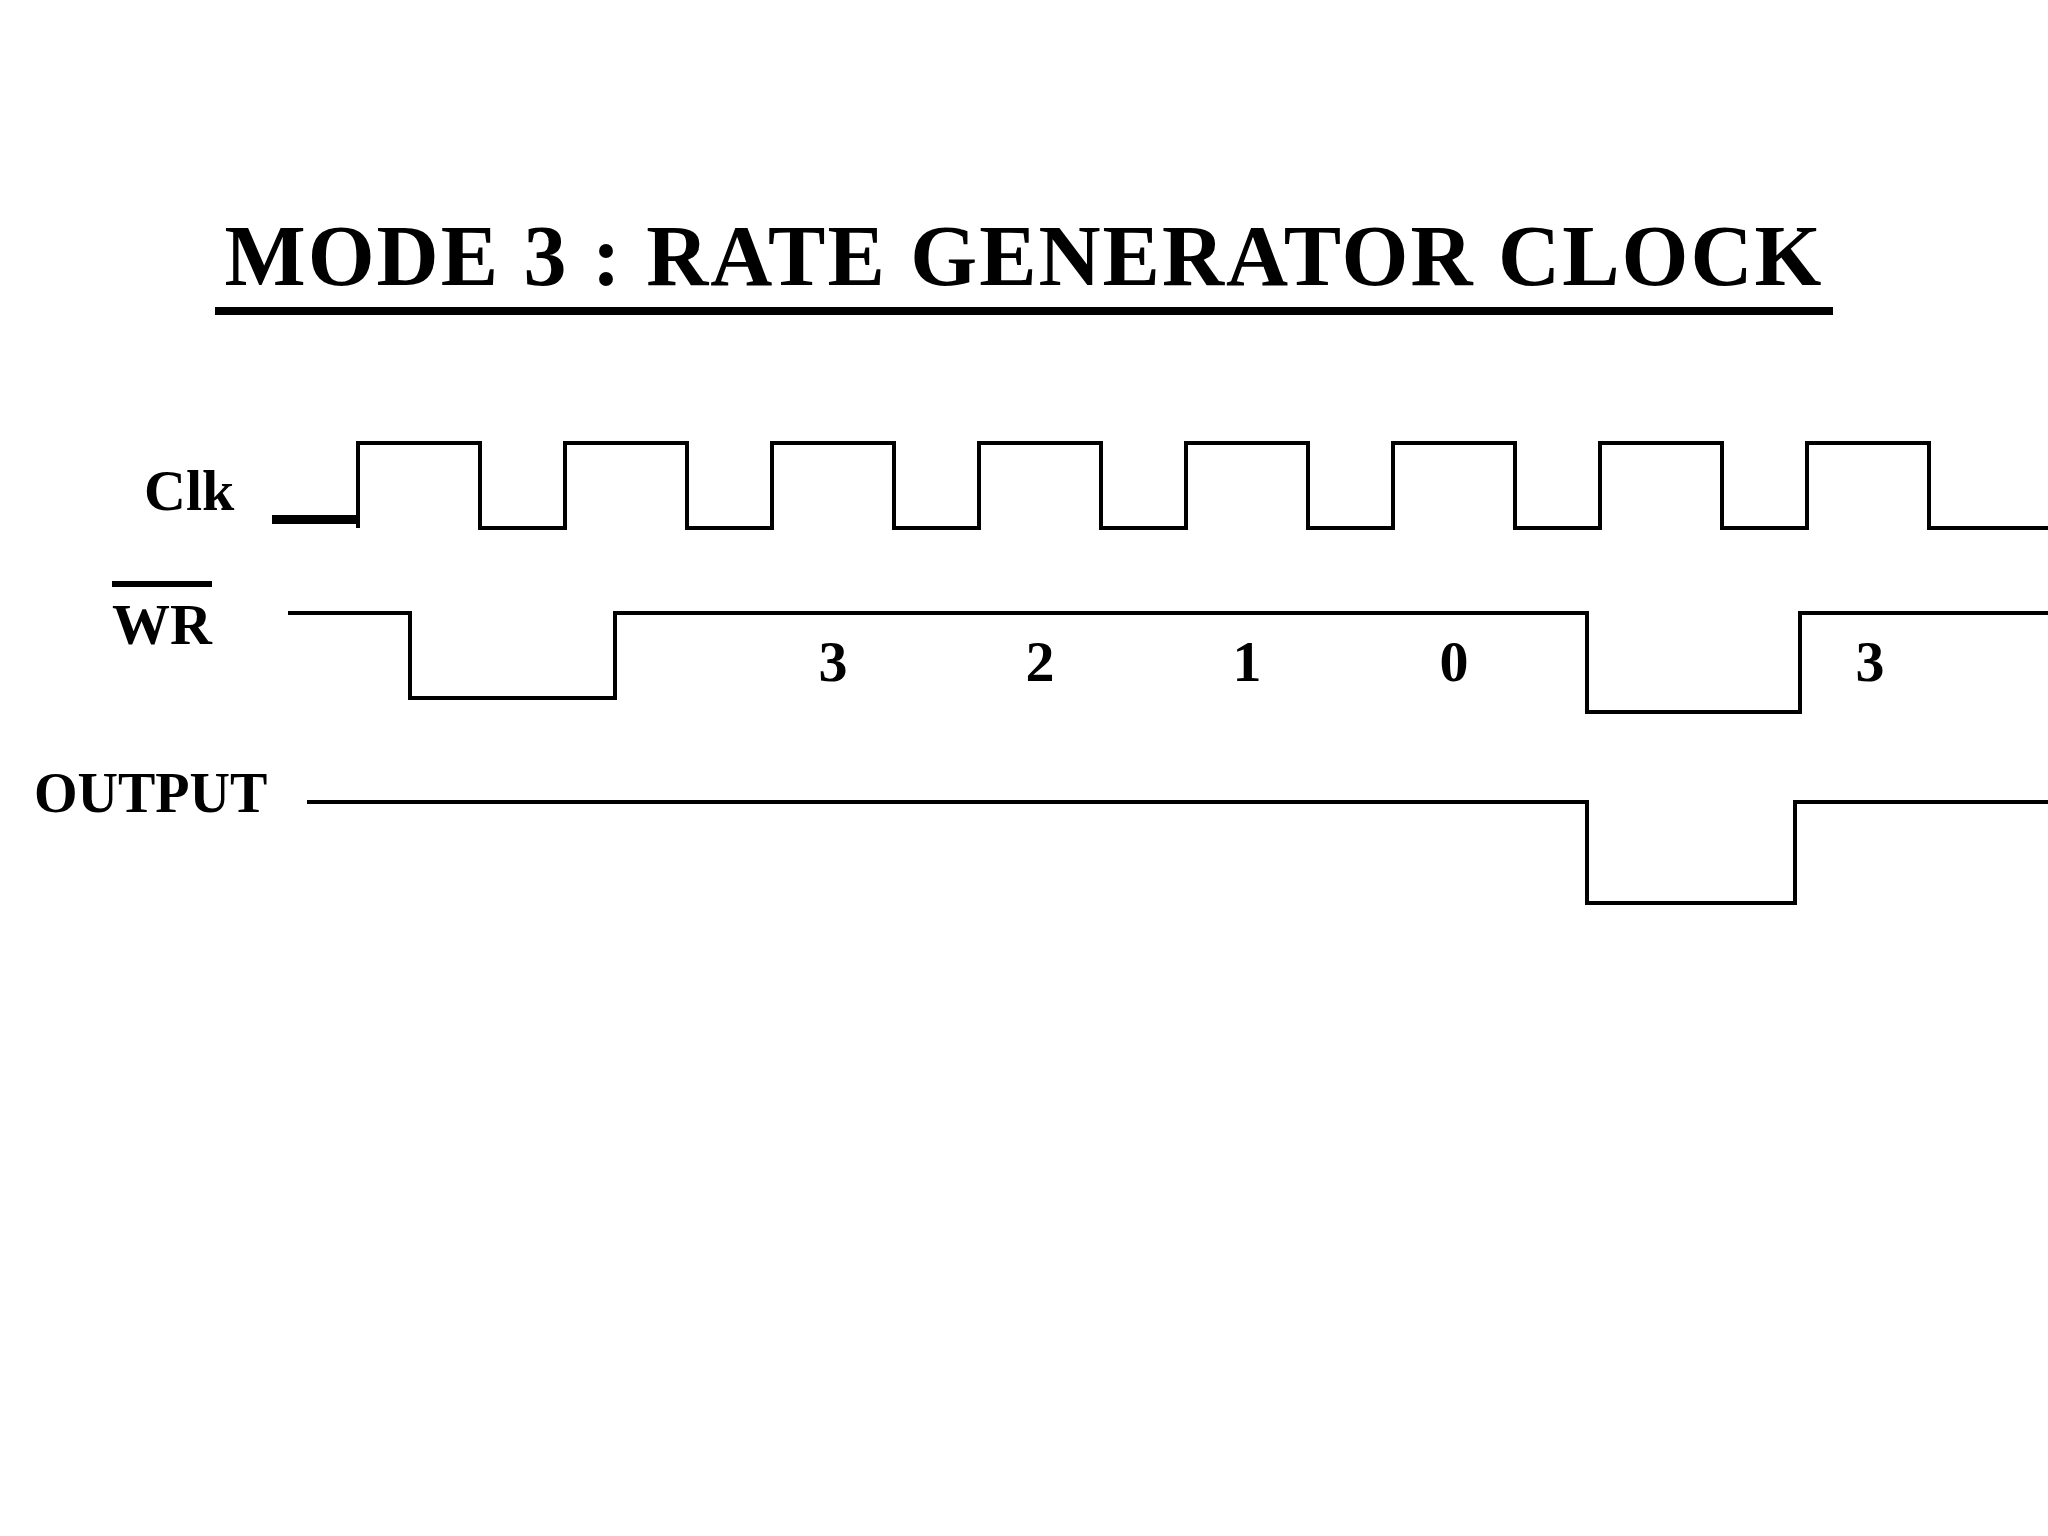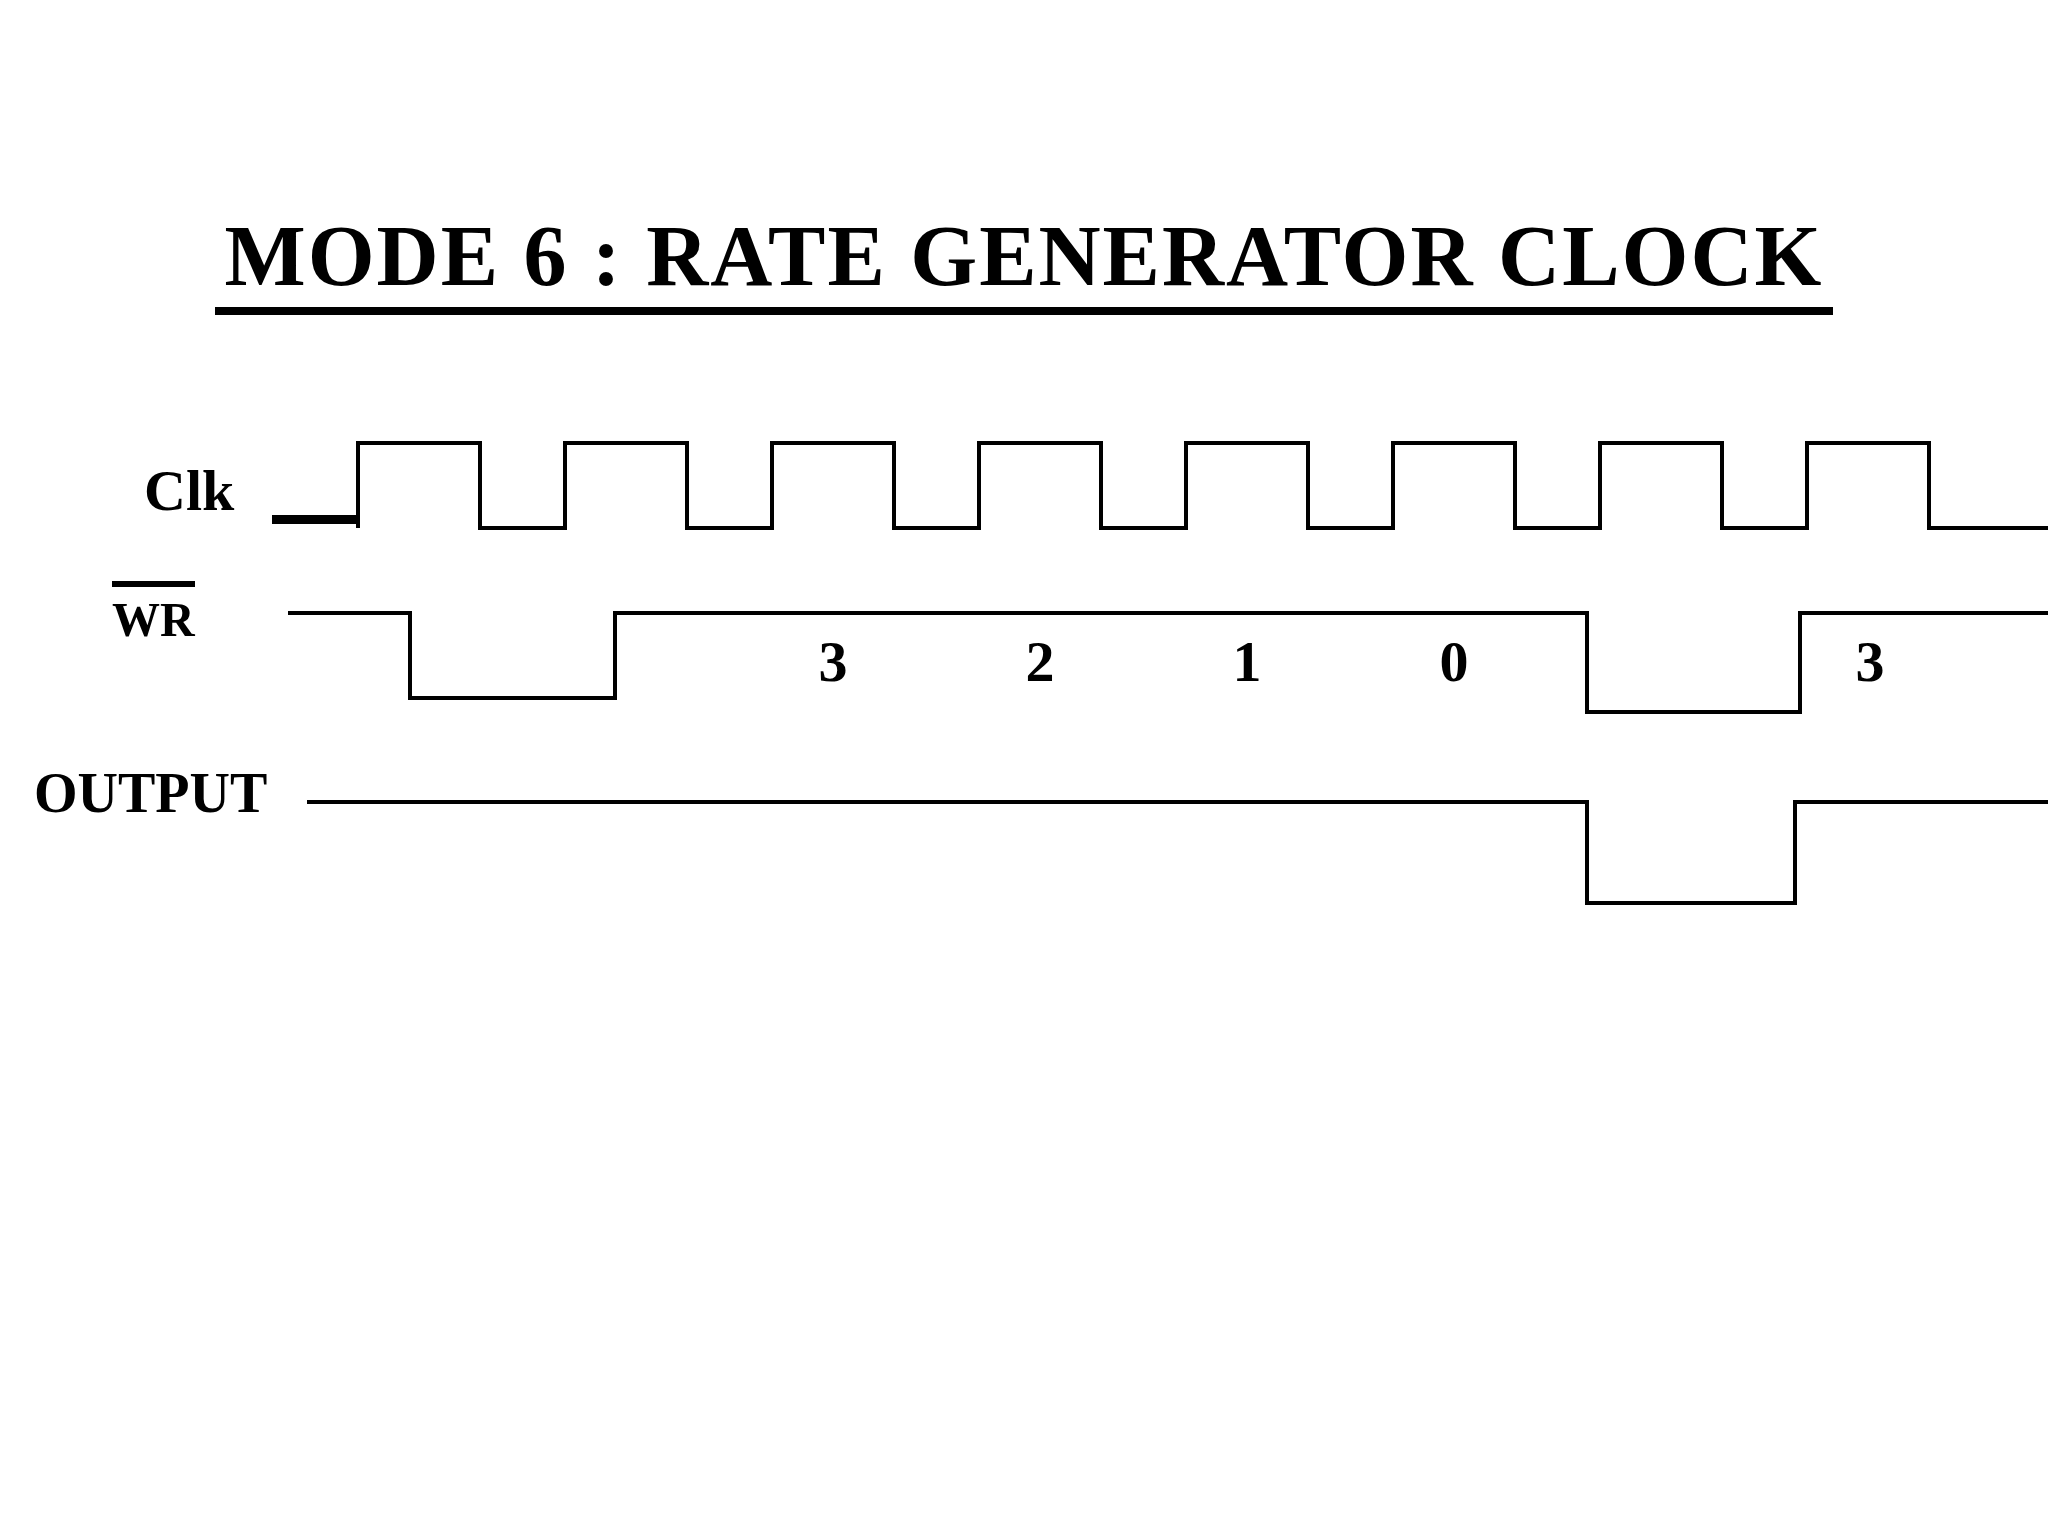--- a/index.html
+++ b/index.html
@@ -41,21 +41,21 @@
   }
   .sig-label.clk {
     left: 104px;
     top: 462px;
     font-size: 58px;
     margin-left: 40px;
   }
   .sig-label.wr {
     left: 112px;
     top: 581px;
-    font-size: 48px;
+    font-size: 58px;
   }
   .sig-label.wr .overlined {
     display: inline-block;
     border-top: 6px solid #000000;
     padding-top: 9px;
     line-height: 1;
   }
   .sig-label.output {
     left: 26px;
     top: 765px;
@@ -75,21 +75,21 @@
     top: 0;
     shape-rendering: crispEdges;
   }
 </style>
 </head>
 <body>
 
 <div class="page">
 
   <div class="title-wrap">
-    <span class="title">MODE 6 : RATE GENERATOR CLOCK</span>
+    <span class="title">MODE 3 : RATE GENERATOR CLOCK</span>
   </div>
 
   <svg class="diagram" width="2048" height="1536" viewBox="0 0 2048 1536">
       <polyline points="358,528 358,443 480,443 480,528 565,528 565,443 687,443 687,528 772,528 772,443 894,443 894,528 979,528 979,443 1101,443 1101,528 1186,528 1186,443 1308,443 1308,528 1393,528 1393,443 1515,443 1515,528 1600,528 1600,443 1722,443 1722,528 1807,528 1807,443 1929,443 1929,528 2048,528" fill="none" stroke="#000000" stroke-width="4"></polyline>
       <polyline points="288,613 410,613 410,698 615,698 615,613 1587,613 1587,712 1800,712 1800,613 2048,613" fill="none" stroke="#000000" stroke-width="4"></polyline>
       <polyline points="307,802 1587,802 1587,903 1795,903 1795,802 2048,802" fill="none" stroke="#000000" stroke-width="4"></polyline>
       <line x1="272" y1="519" x2="358" y2="519" stroke="#000000" stroke-width="9"></line>
     </svg>
 
   <div class="sig-label clk">

